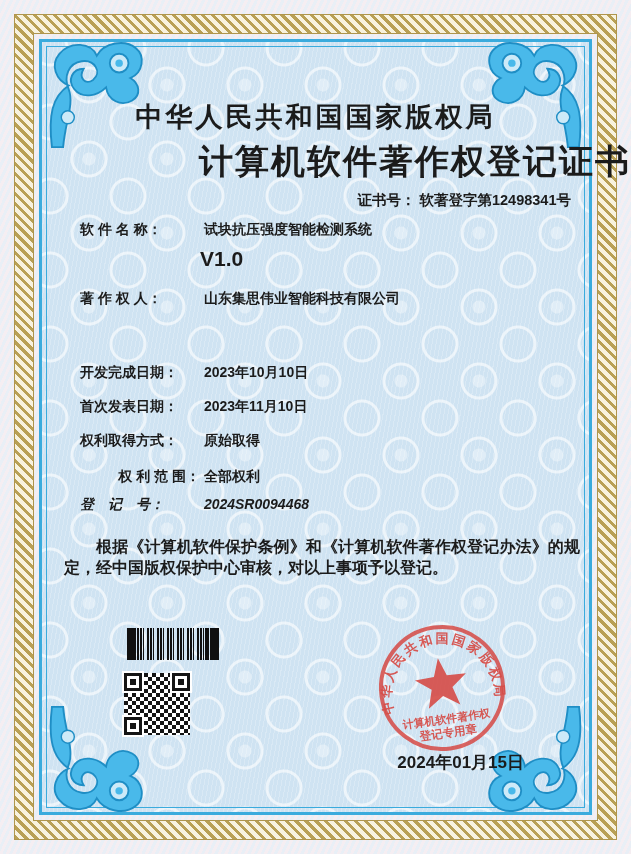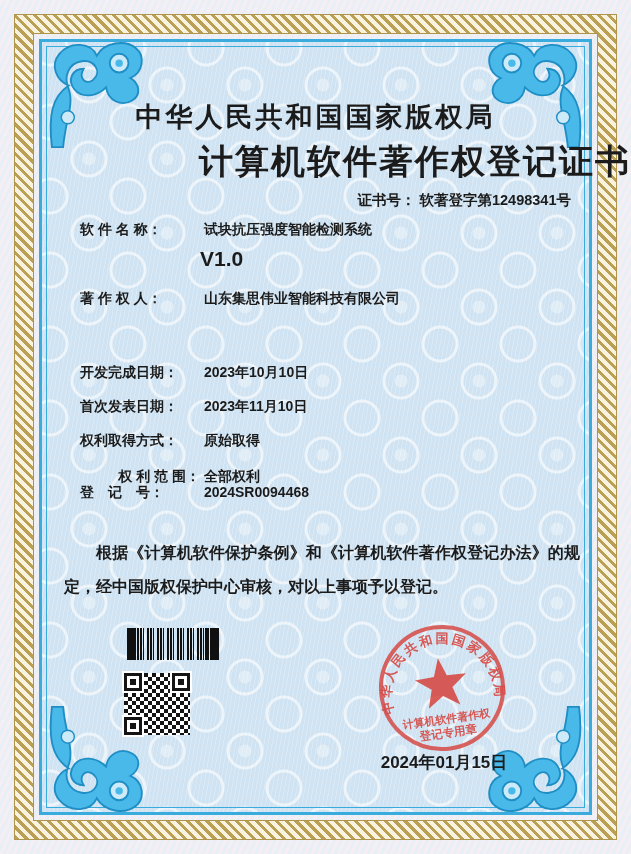--- a/index.html
+++ b/index.html
@@ -41,44 +41,44 @@
              font-size:27px;letter-spacing:3px;}
   .cert-title{top:139px;left:0;width:100%;text-align:right;
               font-size:34px;letter-spacing:2px;}
   .cert-no{top:191px;right:60px;font-size:14.5px;}
   .cert-no .num{margin-left:4px;}
 
   .row{left:80px;font-size:14px;white-space:nowrap;}
   .row .lbl{display:inline-block;width:120px;}
   .r1{top:221px;} .r1b{top:247px;left:200px;font-size:21px;}
   .r2{top:290px;} .r3{top:364px;} .r4{top:398px;}
-  .r5{top:432px;} .r6{top:468px;text-align:right;} .r7{top:484px;}
+  .r5{top:432px;} .r6{top:468px;text-align:right;} .r7{top:496px;font-style:italic;}
 
   .statement{top:536px;left:64px;width:516px;font-size:16px;
-             line-height:34px;text-indent:2em;text-align:justify;}
+             line-height:21px;text-indent:2em;text-align:justify;}
 
   
   .barcode{top:628px;left:127px;width:92px;height:32px;z-index:4;position:absolute;
       background-image:
         linear-gradient(90deg,#101010 0 9px,rgba(0,0,0,0) 9px 78px,#101010 78px 82px,rgba(0,0,0,0) 82px 85px,#101010 85px 92px),
         repeating-linear-gradient(90deg,#101010 0 2px,rgba(0,0,0,0) 2px 3px,#101010 3px 5px,rgba(0,0,0,0) 5px 6px,#101010 6px 7px,rgba(0,0,0,0) 7px 10px);}
 
   
   .qr{top:673px;left:124px;width:66px;height:62px;z-index:4;position:absolute;
       background:repeating-conic-gradient(#141414 0% 25%,#ffffff 0% 50%);
       background-size:8px 8px;}
   .finder{position:absolute;width:12px;height:12px;border:3px solid #141414;
           background:#ffffff;box-shadow:0 0 0 2px #ffffff;}
   .finder::before{content:"";display:block;width:6px;height:6px;margin:3px;background:#141414;}
   .finder.tl{top:0;left:0;} .finder.tr{top:0;right:0;} .finder.bl{bottom:0;left:0;}
 
   
   .seal{position:absolute;top:623px;left:377px;width:130px;height:130px;z-index:6;
         transform:rotate(-8deg);opacity:.92;}
-  .issue-date{top:751px;left:364px;width:160px;text-align:center;font-size:17px;z-index:5;}
+  .issue-date{top:751px;left:364px;width:160px;text-align:right;font-size:17px;z-index:5;}
 </style>
 </head>
 <body>
 
 <div class="page">
 
   <div class="gold-frame"></div>
   <div class="content-area"></div>
 
   <div class="corner tl">

